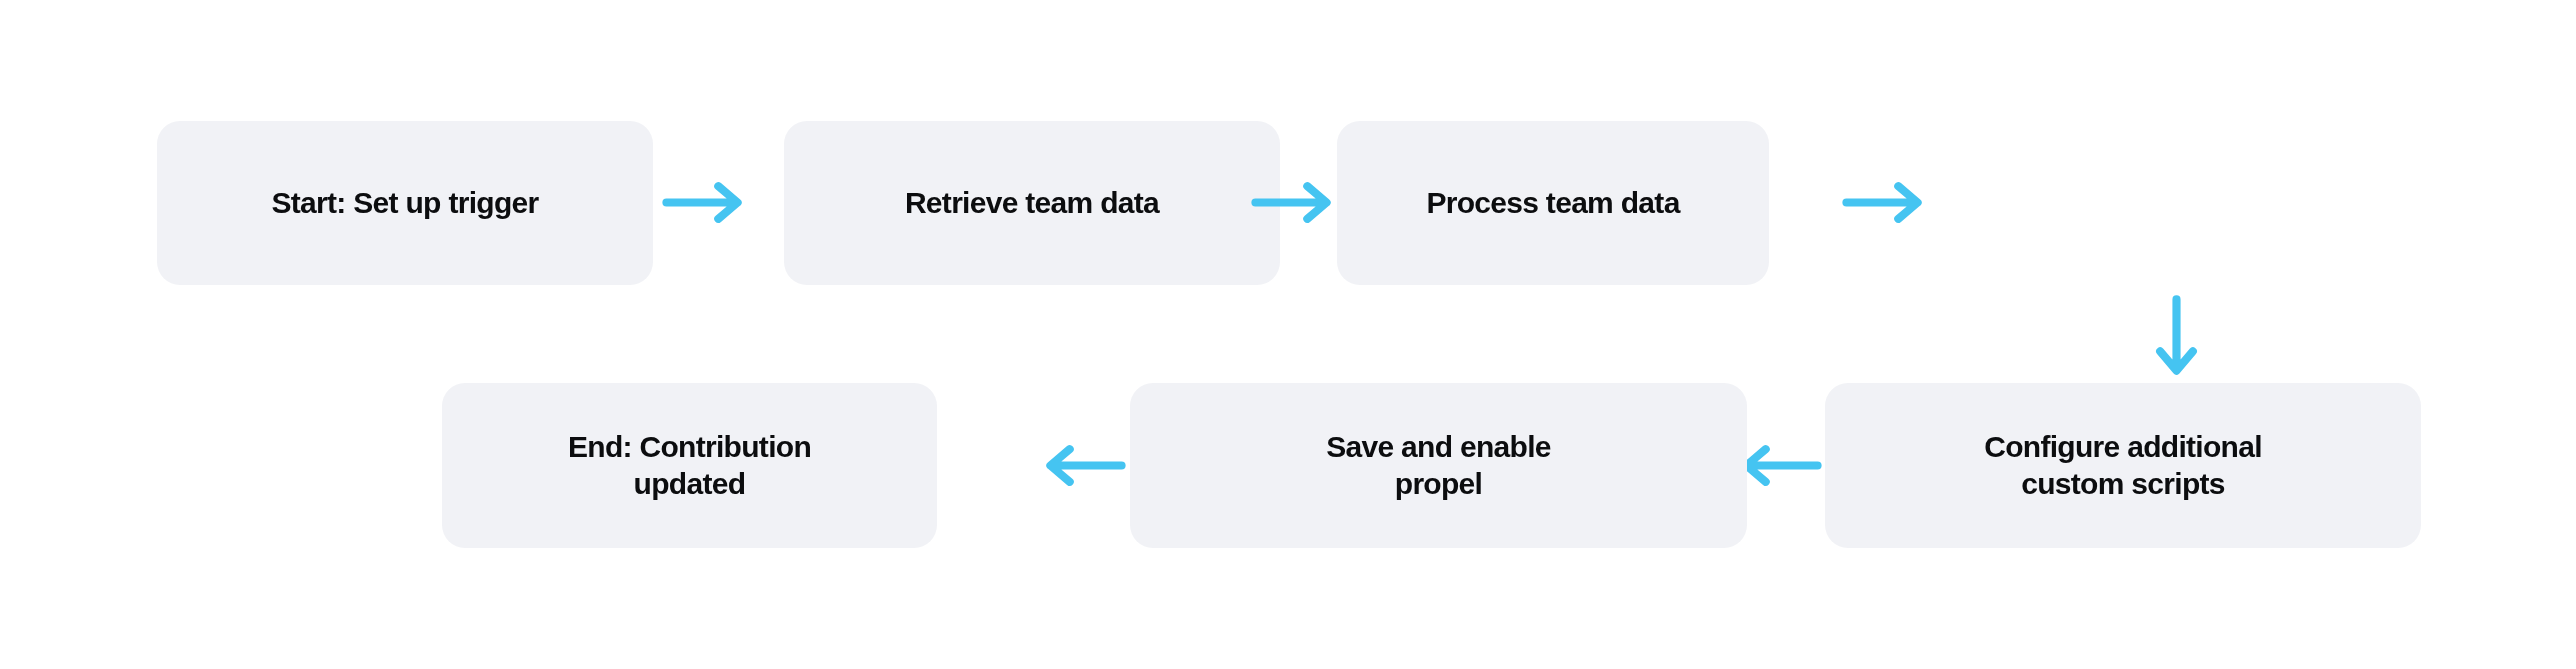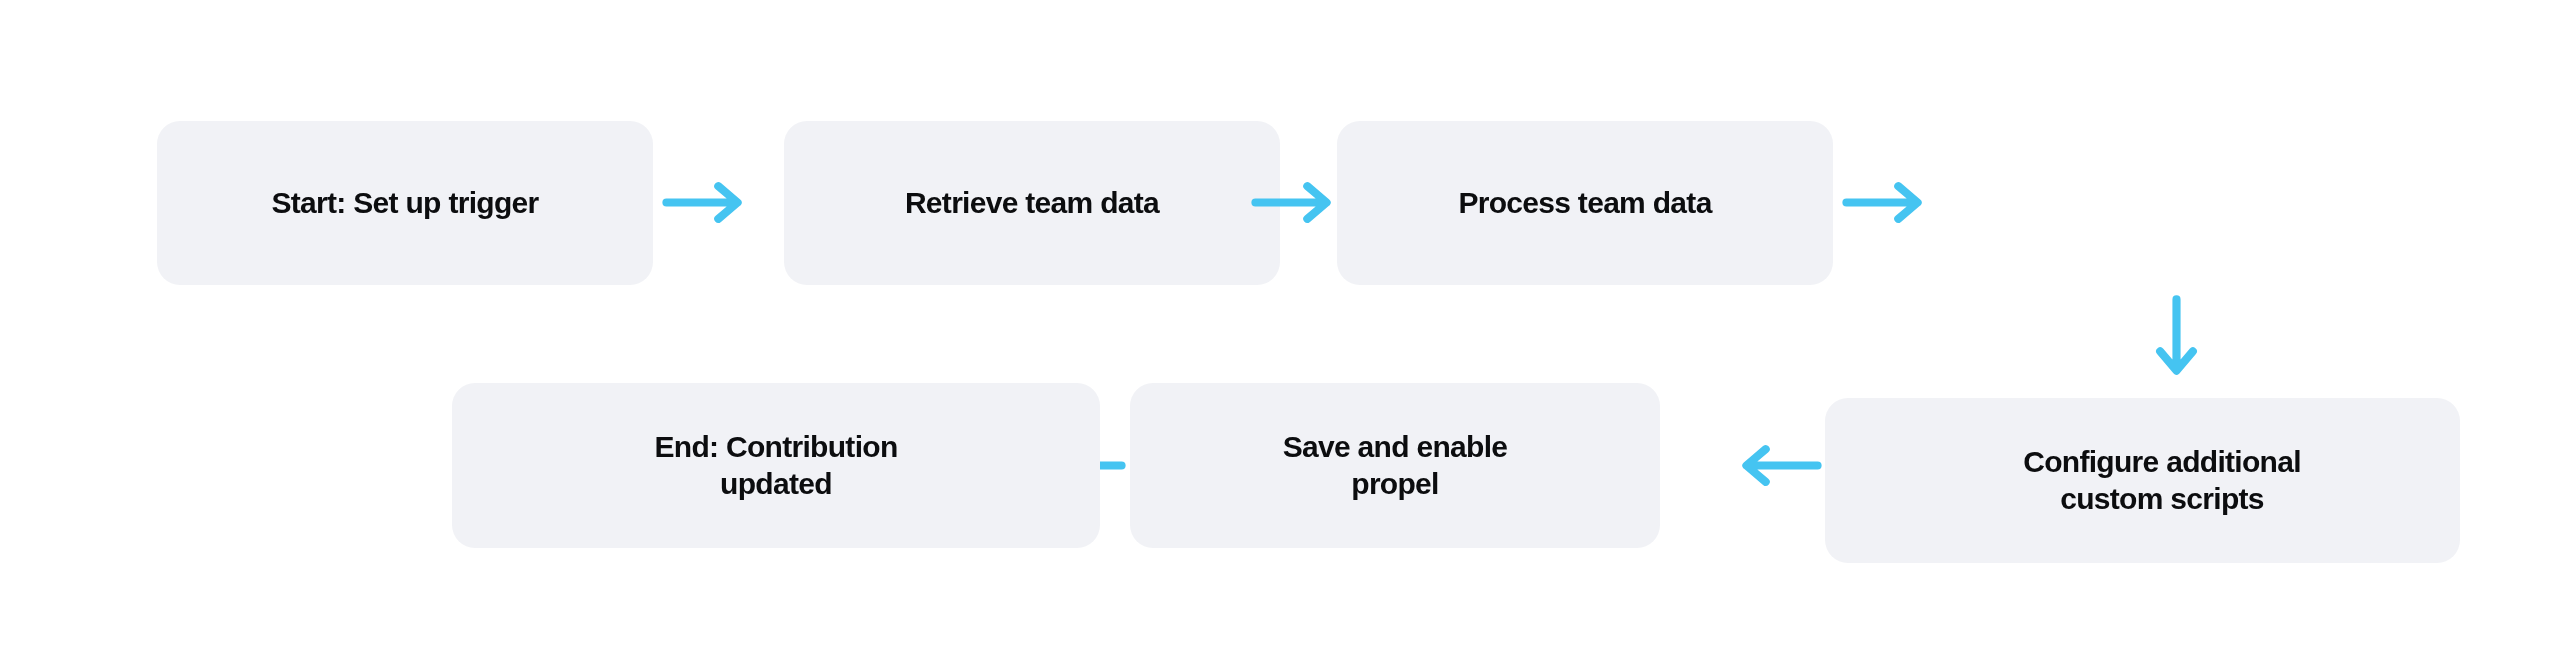--- a/index.html
+++ b/index.html
@@ -27,25 +27,25 @@
     color:var(--text);
     font-weight:700;
     font-size:30px;
     letter-spacing:-0.7px;
     line-height:1.22;
     text-align:center;
     white-space:pre-line;
   }
   .n1{left:157px; top:121px; width:496px; height:164px;}
   .n2{left:784px;top:121px; width:496px; height:164px;}
-  .n3{left:1337px;top:121px; width:496px; height:164px;}
+  .n3{left:1337px;top:121px; width:432px; height:164px;}
   .n4{left:1932px;top:121px; width:489px; height:164px;}
-  .n5{left:1825px;top:398px; width:596px; height:165px;padding-left:39px;}
-  .n6{left:1130px;top:383px; width:530px; height:165px;}
-  .n7{left:452px; top:383px; width:648px; height:165px;}
+  .n5{left:1825px;top:383px; width:596px; height:165px;}
+  .n6{left:1130px;top:383px; width:617px; height:165px;}
+  .n7{left:442px; top:383px; width:495px; height:165px;}
   .arrow{position:absolute;}
   .a1{left:662px; top:180px;}
   .a2{left:1251px;top:180px;}
   .a3{left:1842px;top:180px;}
   .a4{left:2154px;top:295px;}
   .a5{left:1739px;top:443px;}
   .a6{left:1043px;top:443px;}
   .arrow svg path{
     fill:none;
     stroke:var(--arrow);

